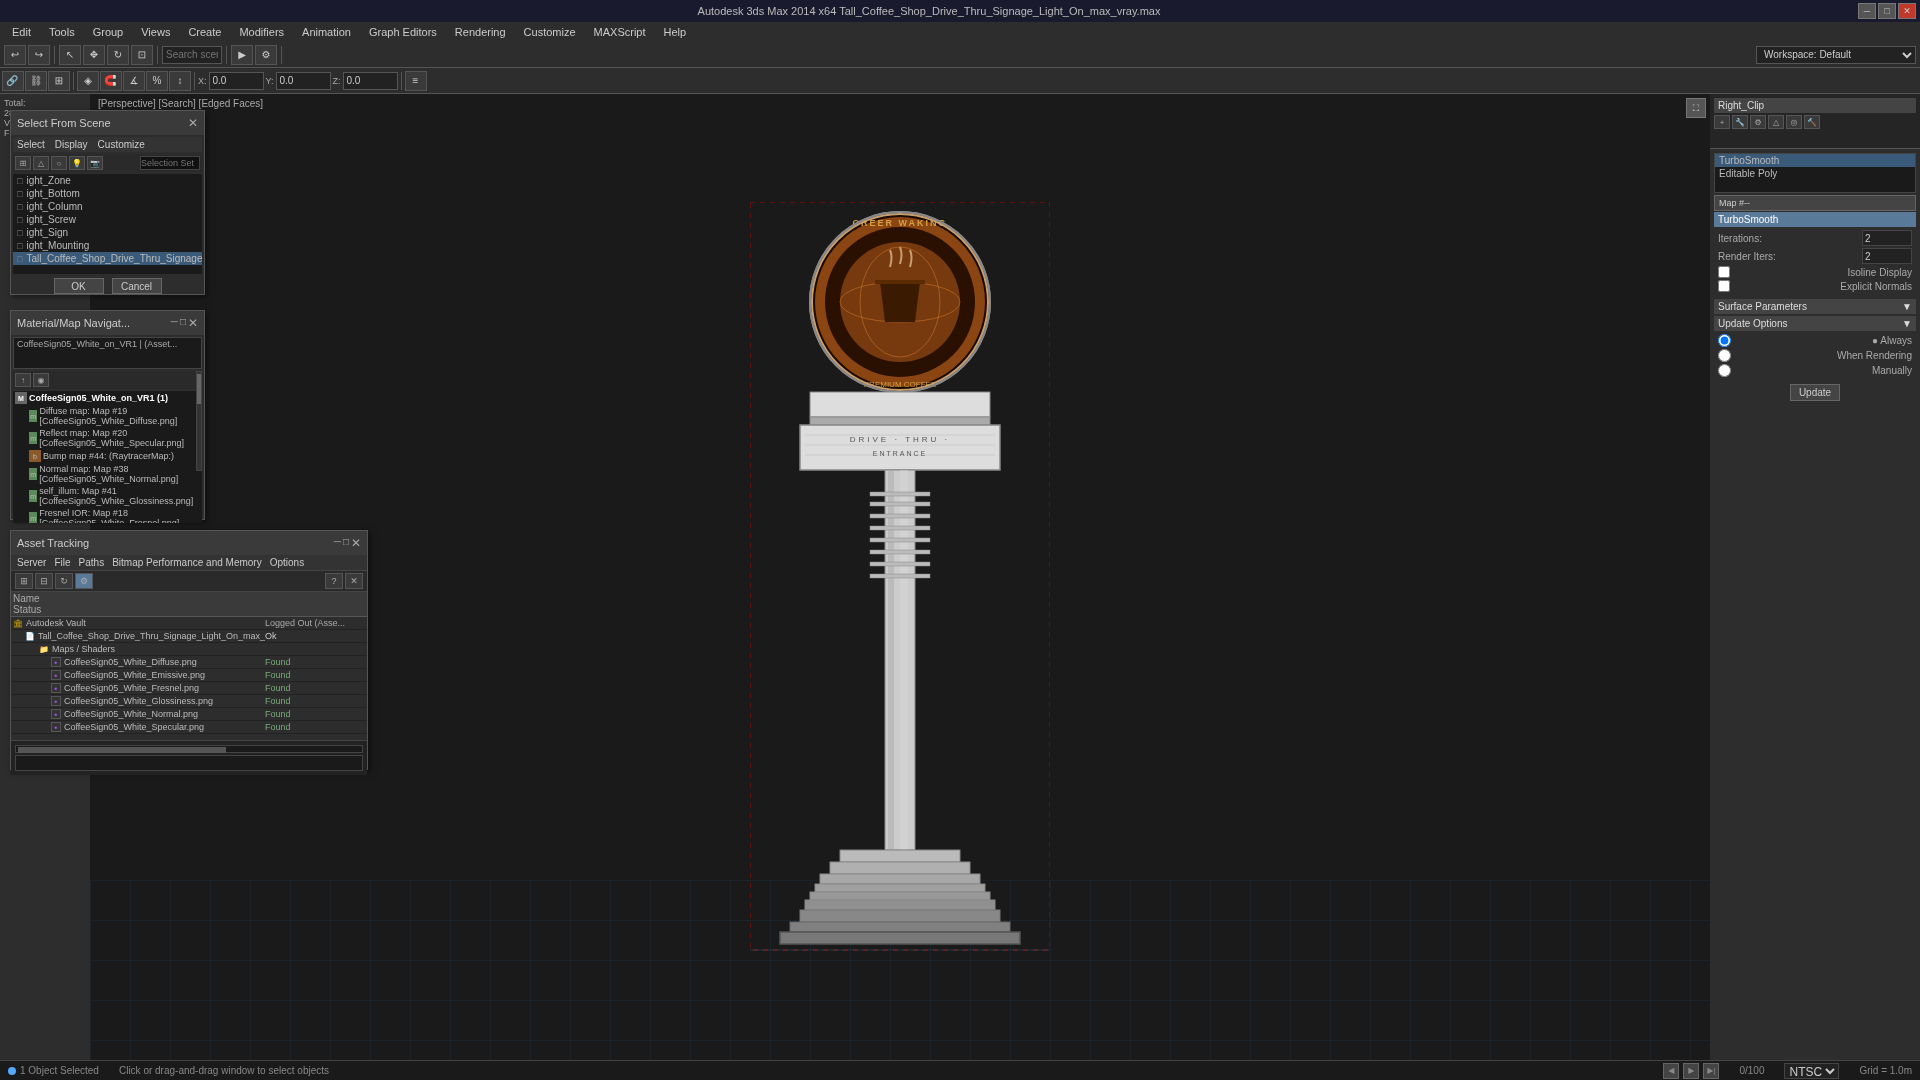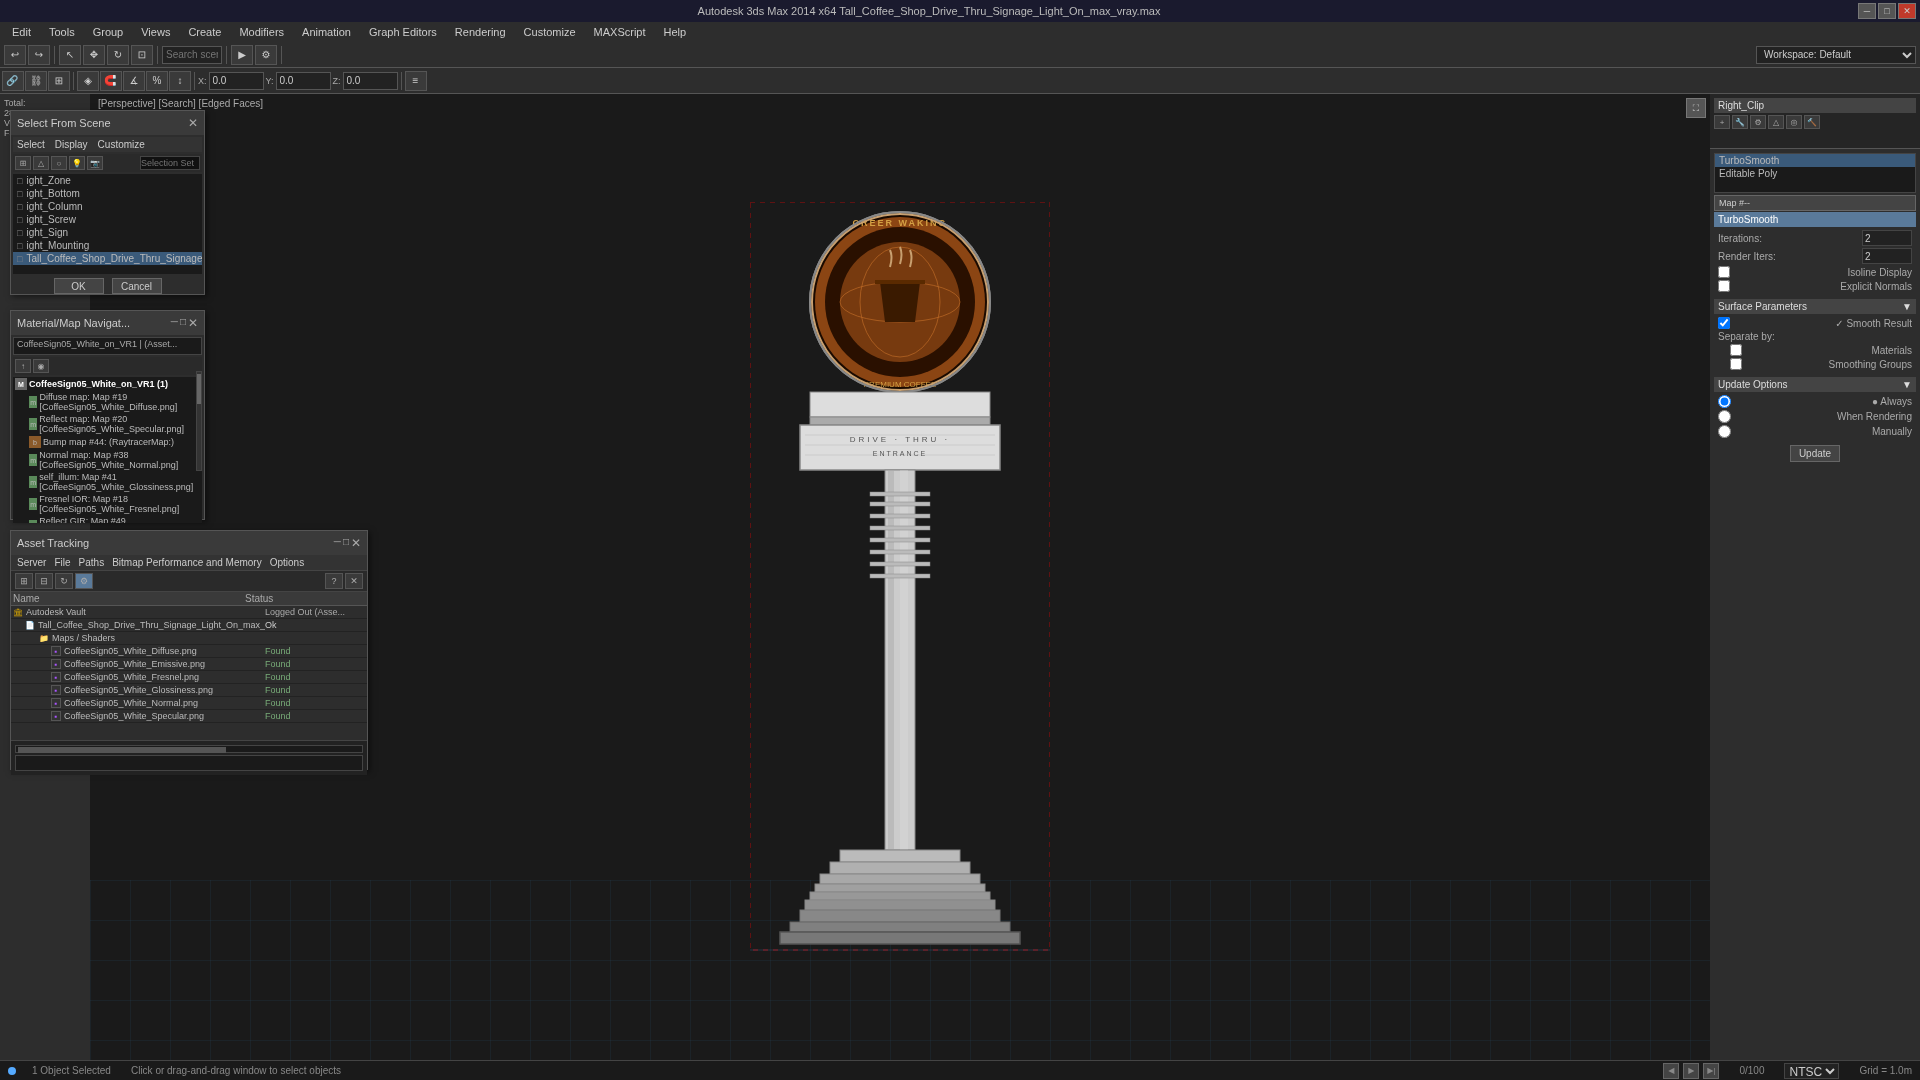--- a/index.html
+++ b/index.html
@@ -326,21 +326,21 @@
       height: 210px;
     }
     #mat-nav .float-panel-body {
       height: calc(100% - 18px);
       display: flex; flex-direction: column;
       padding: 2px;
     }
     .mat-nav-path {
       background: #1a1a1a;
       border: 1px solid #444;
-      height: 18px;
+      height: 32px;
       font-size: 9px;
       color: #aaa;
       padding: 1px 3px;
       margin-bottom: 2px;
       overflow: hidden;
     }
     .mat-nav-toolbar {
       display: flex; gap: 2px;
       padding: 2px;
       background: #2a2a2a;
@@ -409,21 +409,21 @@
       overflow-y: auto;
       font-size: 9px;
     }
     .at-table-header {
       display: flex;
       background: #3a3a3a;
       border-bottom: 1px solid #555;
       padding: 1px 2px;
       font-size: 10px;
       color: #aaa;
-      position: sticky; top: 0;
+      position: sticky; top: 0; flex-direction: column;
     }
     .at-col-name { flex: 1; }
     .at-col-status { width: 100px; }
     .at-col-extra { width: 20px; }
     .at-row {
       display: flex;
       padding: 1px 2px;
       border-bottom: 1px solid #222;
       align-items: center;
     }
@@ -754,37 +754,20 @@
         <div class="param-row">
           <input type="checkbox" class="param-checkbox" style="">
           <span class="param-label">Explicit Normals</span>
         </div>
       </div>
 
       <div class="param-header">
         <span>Surface Parameters</span>
         <span>▼</span>
       </div>
-      <div class="param-section">
-        <div class="param-row">
-          <input type="checkbox" class="param-checkbox" checked="" style="">
-          <span class="param-label">✓ Smooth Result</span>
-        </div>
-        <div class="param-row">
-          <span class="param-label">Separate by:</span>
-        </div>
-        <div class="param-row" style="padding-left:16px;">
-          <input type="checkbox" class="param-checkbox" style="">
-          <span class="param-label">Materials</span>
-        </div>
-        <div class="param-row" style="padding-left:16px;">
-          <input type="checkbox" class="param-checkbox" style="">
-          <span class="param-label">Smoothing Groups</span>
-        </div>
-      </div>
 
       <div class="param-header">
         <span>Update Options</span>
         <span>▼</span>
       </div>
       <div class="param-section">
         <div class="param-row">
           <input type="radio" name="update" checked="" style="">
           <span class="param-label">● Always</span>
         </div>
@@ -977,21 +960,21 @@
     <div class="at-footer">
       <div class="at-scrollbar">
         <div class="at-scrollbar-thumb"></div>
       </div>
       <div class="at-input-bar"></div>
     </div>
   </div>
 </div>
 
 <div id="status-bar">
-  <div style="display:flex;align-items:center;gap:16px;">
+  <div style="display:flex;align-items:center;gap:4px;">
     <div style="width:8px;height:8px;background:#5af;border-radius:50%;"></div>
     <span>1 Object Selected</span>
   </div>
   <span>Click or drag-and-drag window to select objects</span>
   <div style="flex:1;"></div>
   <div style="display:flex;gap:4px;align-items:center;">
     <div style="width:16px;height:16px;background:#444;border:1px solid #666;display:flex;align-items:center;justify-content:center;font-size:8px;">◀</div>
     <div style="width:16px;height:16px;background:#444;border:1px solid #666;display:flex;align-items:center;justify-content:center;font-size:8px;">▶</div>
     <div style="width:16px;height:16px;background:#444;border:1px solid #666;display:flex;align-items:center;justify-content:center;font-size:8px;">▶|</div>
   </div>

